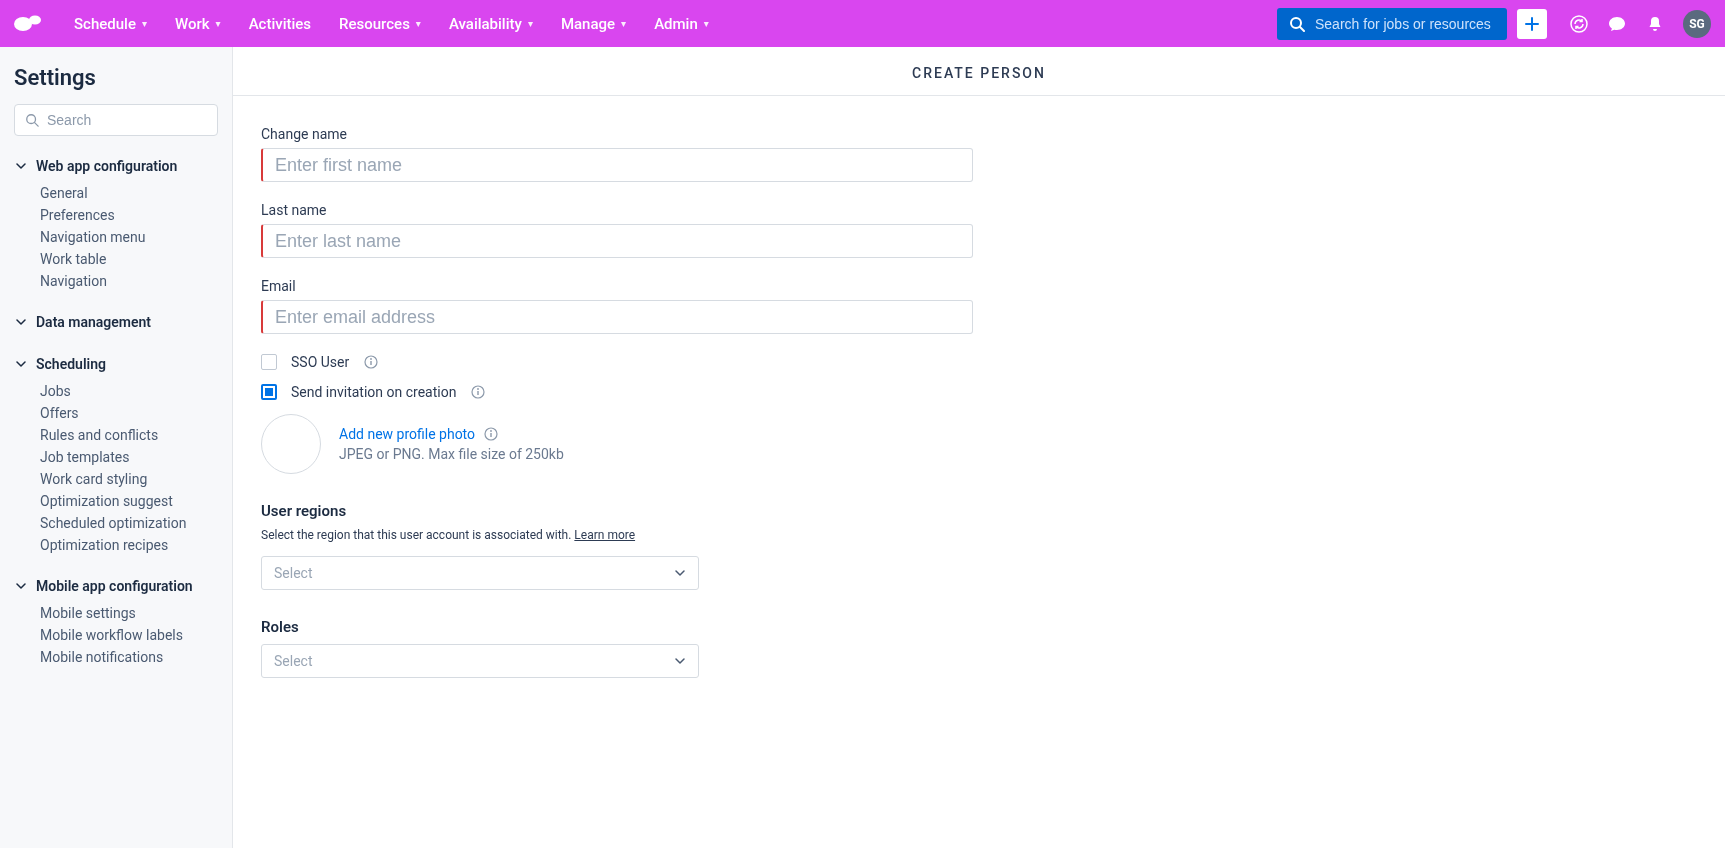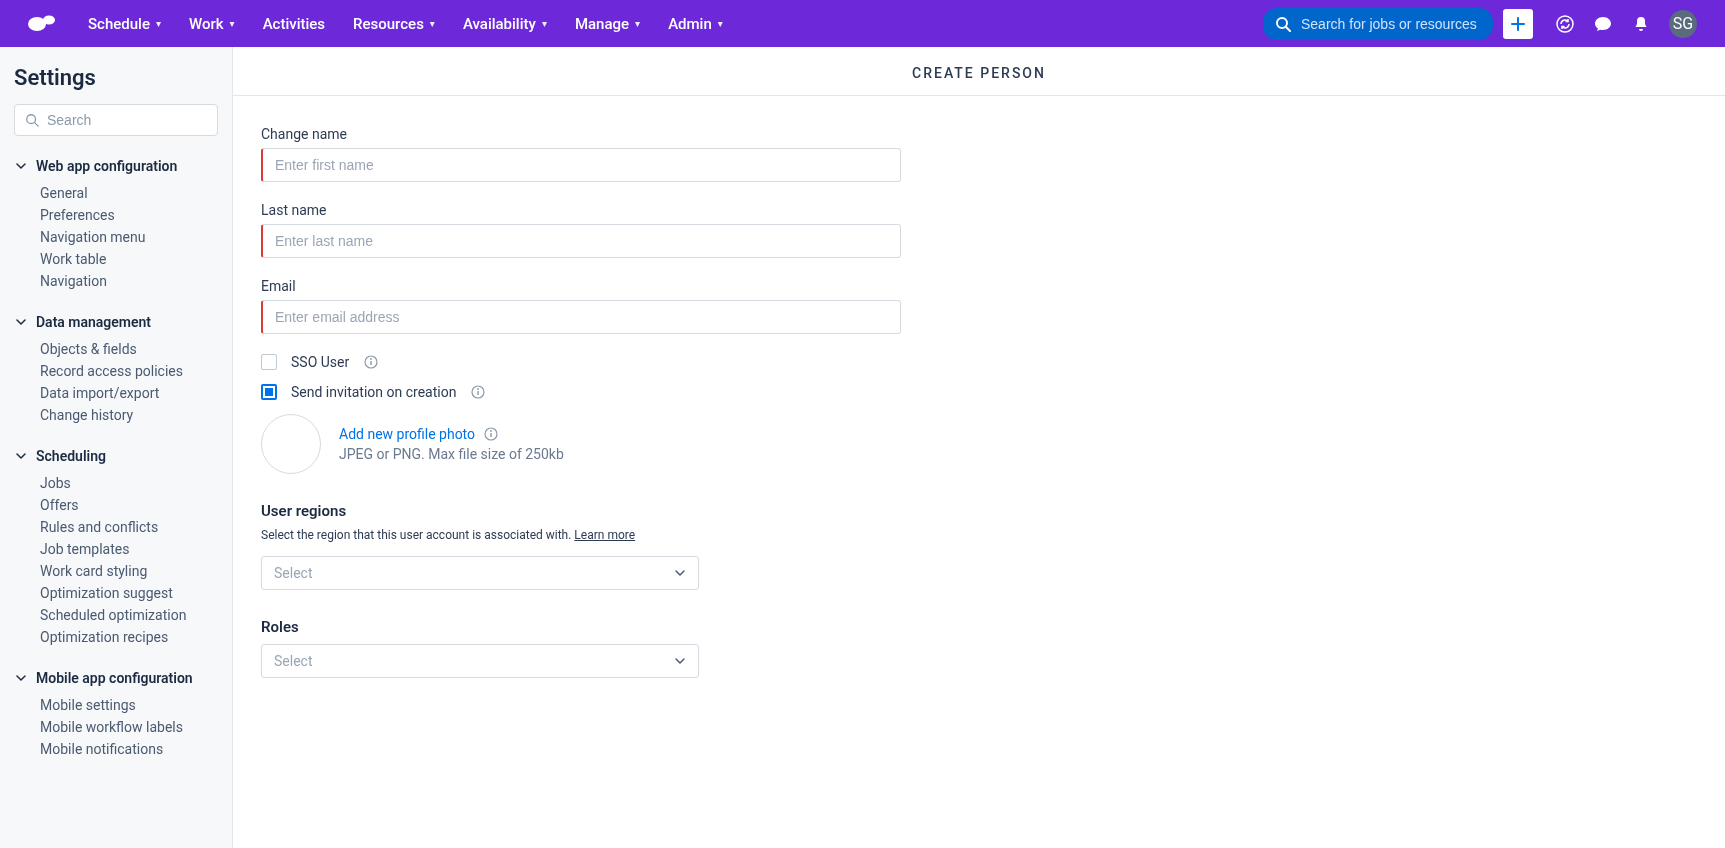--- a/index.html
+++ b/index.html
@@ -9,45 +9,45 @@
     color: #223049;
     background: #fff;
     width: 1725px;
     height: 848px;
     overflow: hidden;
   }
 
   
   .topbar {
     height: 47px;
-    background: #6d28d9;
+    background: #d946ef;
     display: flex;
     align-items: center;
-    padding: 0 28px;
+    padding: 0 14px;
     color: #fff;
   }
   .logo-blob {
     width: 28px; height: 20px;
     margin-right: 20px;
     display:flex; align-items:center;
   }
   .nav-items { display:flex; align-items:center; gap: 4px; }
   .nav-item {
     display:flex; align-items:center; gap:6px;
     padding: 6px 12px;
     color:#fff; font-size:15px; font-weight:500;
     cursor:pointer;
     border-radius:3px;
   }
   .chev { font-size:10px; opacity:0.9; }
   .topbar-spacer { flex:1; }
   .search-wrap {
     display:flex; align-items:center;
     background: #0066cc;
-    border-radius:14px;
+    border-radius:3px;
     padding: 0 12px;
     height: 32px;
     width: 230px;
     gap:10px;
   }
   .search-wrap input {
     background: transparent; border:none; outline:none;
     color:#fff; font-size:14px; width:100%;
   }
   .search-wrap input::placeholder { color: #cfe3fb; }
@@ -55,21 +55,21 @@
     width:30px; height:30px; background:#fff; border-radius:3px;
     display:flex; align-items:center; justify-content:center;
     margin-left:10px; cursor:pointer;
   }
   .top-icons { display:flex; align-items:center; gap:18px; margin-left:22px; }
   .top-ico { width:20px; height:20px; display:flex; align-items:center; justify-content:center; cursor:pointer; }
   .avatar {
     width:28px; height:28px; border-radius:50%;
     background:#5a6a7f; color:#fff;
     display:flex; align-items:center; justify-content:center;
-    font-size:16px; font-weight:400; cursor:pointer;
+    font-size:12px; font-weight:700; cursor:pointer;
   }
 
   
   .body-wrap { display:flex; height: calc(848px - 47px); }
 
   
   .sidebar {
     width: 233px;
     background: #f7f8fa;
     border-right: 1px solid #e3e6ea;
@@ -106,24 +106,24 @@
   }
   .main-header .title {
     font-size:14px; letter-spacing: 2px; font-weight:500; color:#2d3b53;
   }
   .form-area { padding: 30px 0 40px 28px; max-width: 960px; }
   .field { margin-bottom: 20px; }
   .field label {
     display:block; font-size:14px; color:#2d3b53; margin-bottom:6px;
   }
   .req-input {
-    width: 640px; height:34px;
+    width: 712px; height:34px;
     border:1px solid #d6dbe1; border-left:2px solid #d83a3a;
     border-radius:3px; padding: 0 12px;
-    font-size:14px; color:#2d3b53; outline:none;
+    font-size:18px; color:#2d3b53; outline:none;
   }
   .req-input::placeholder { color:#9aa6b5; }
 
   .chk-row { display:flex; align-items:center; gap:14px; margin-bottom:14px; }
   .chk {
     width:16px; height:16px; border:1px solid #c1c9d3; border-radius:2px;
     display:flex; align-items:center; justify-content:center; cursor:pointer;
     background:#fff;
   }
   .chk.on { border:2px solid #0073e6; }
@@ -258,26 +258,20 @@
           </div>
         </div>
         <div class="side-group">
           <div class="side-group-head">
             <span class="sg-chev">
               <svg width="10" height="10" viewBox="0 0 10 10">
                 <path d="M1 3l4 4 4-4" stroke="#1c2b41" stroke-width="1.5" fill="none" stroke-linecap="round" stroke-linejoin="round"></path>
               </svg>
             </span>
             <span>Data management</span>
-          </div>
-          <div class="side-links">
-            <div class="side-link">Objects &amp; fields</div>
-            <div class="side-link">Record access policies</div>
-            <div class="side-link">Data import/export</div>
-            <div class="side-link">Change history</div>
           </div>
         </div>
         <div class="side-group">
           <div class="side-group-head">
             <span class="sg-chev">
               <svg width="10" height="10" viewBox="0 0 10 10">
                 <path d="M1 3l4 4 4-4" stroke="#1c2b41" stroke-width="1.5" fill="none" stroke-linecap="round" stroke-linejoin="round"></path>
               </svg>
             </span>
             <span>Scheduling</span>

